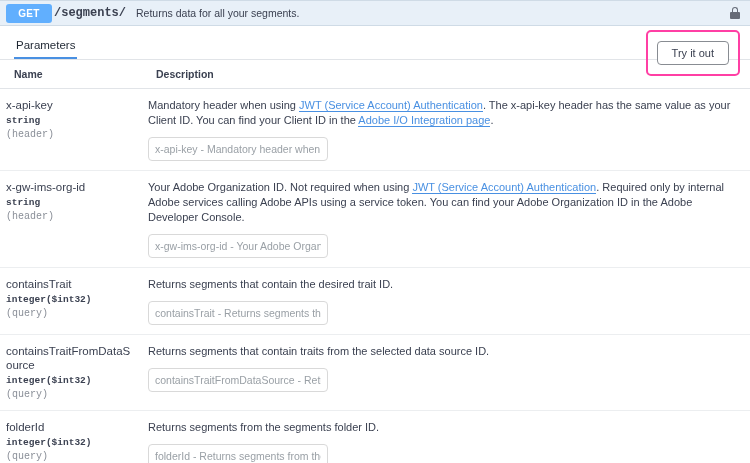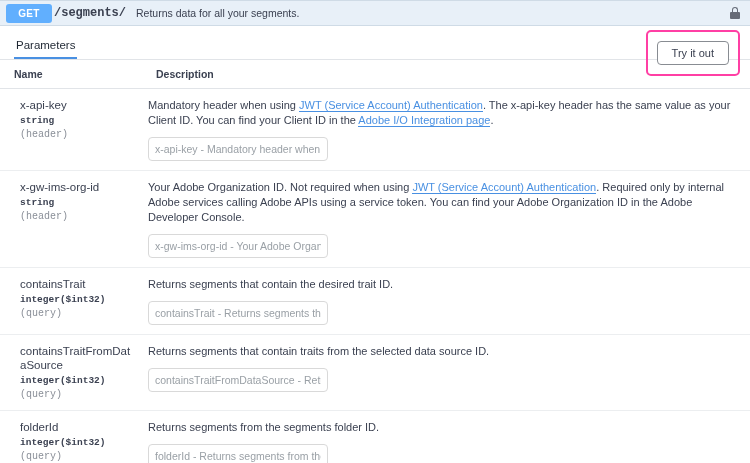--- a/index.html
+++ b/index.html
@@ -123,21 +123,21 @@
     color: #3b4151;
     padding: 8px 8px 8px 14px;
     border-bottom: 1px solid #e1e4e8;
     background: #ffffff;
   }
   .col-name { width: 142px; }
   .col-desc { width: auto; }
 
   .params-table td {
     vertical-align: top;
-    padding: 9px 10px 9px 20px;
+    padding: 9px 10px 9px 6px;
     border-bottom: 1px solid #eceef0;
     background: #ffffff;
   }
   .params-table td.desc-cell {
     padding-left: 6px;
     padding-right: 16px;
   }
 
   .p-name {
     font-size: 11.5px;

